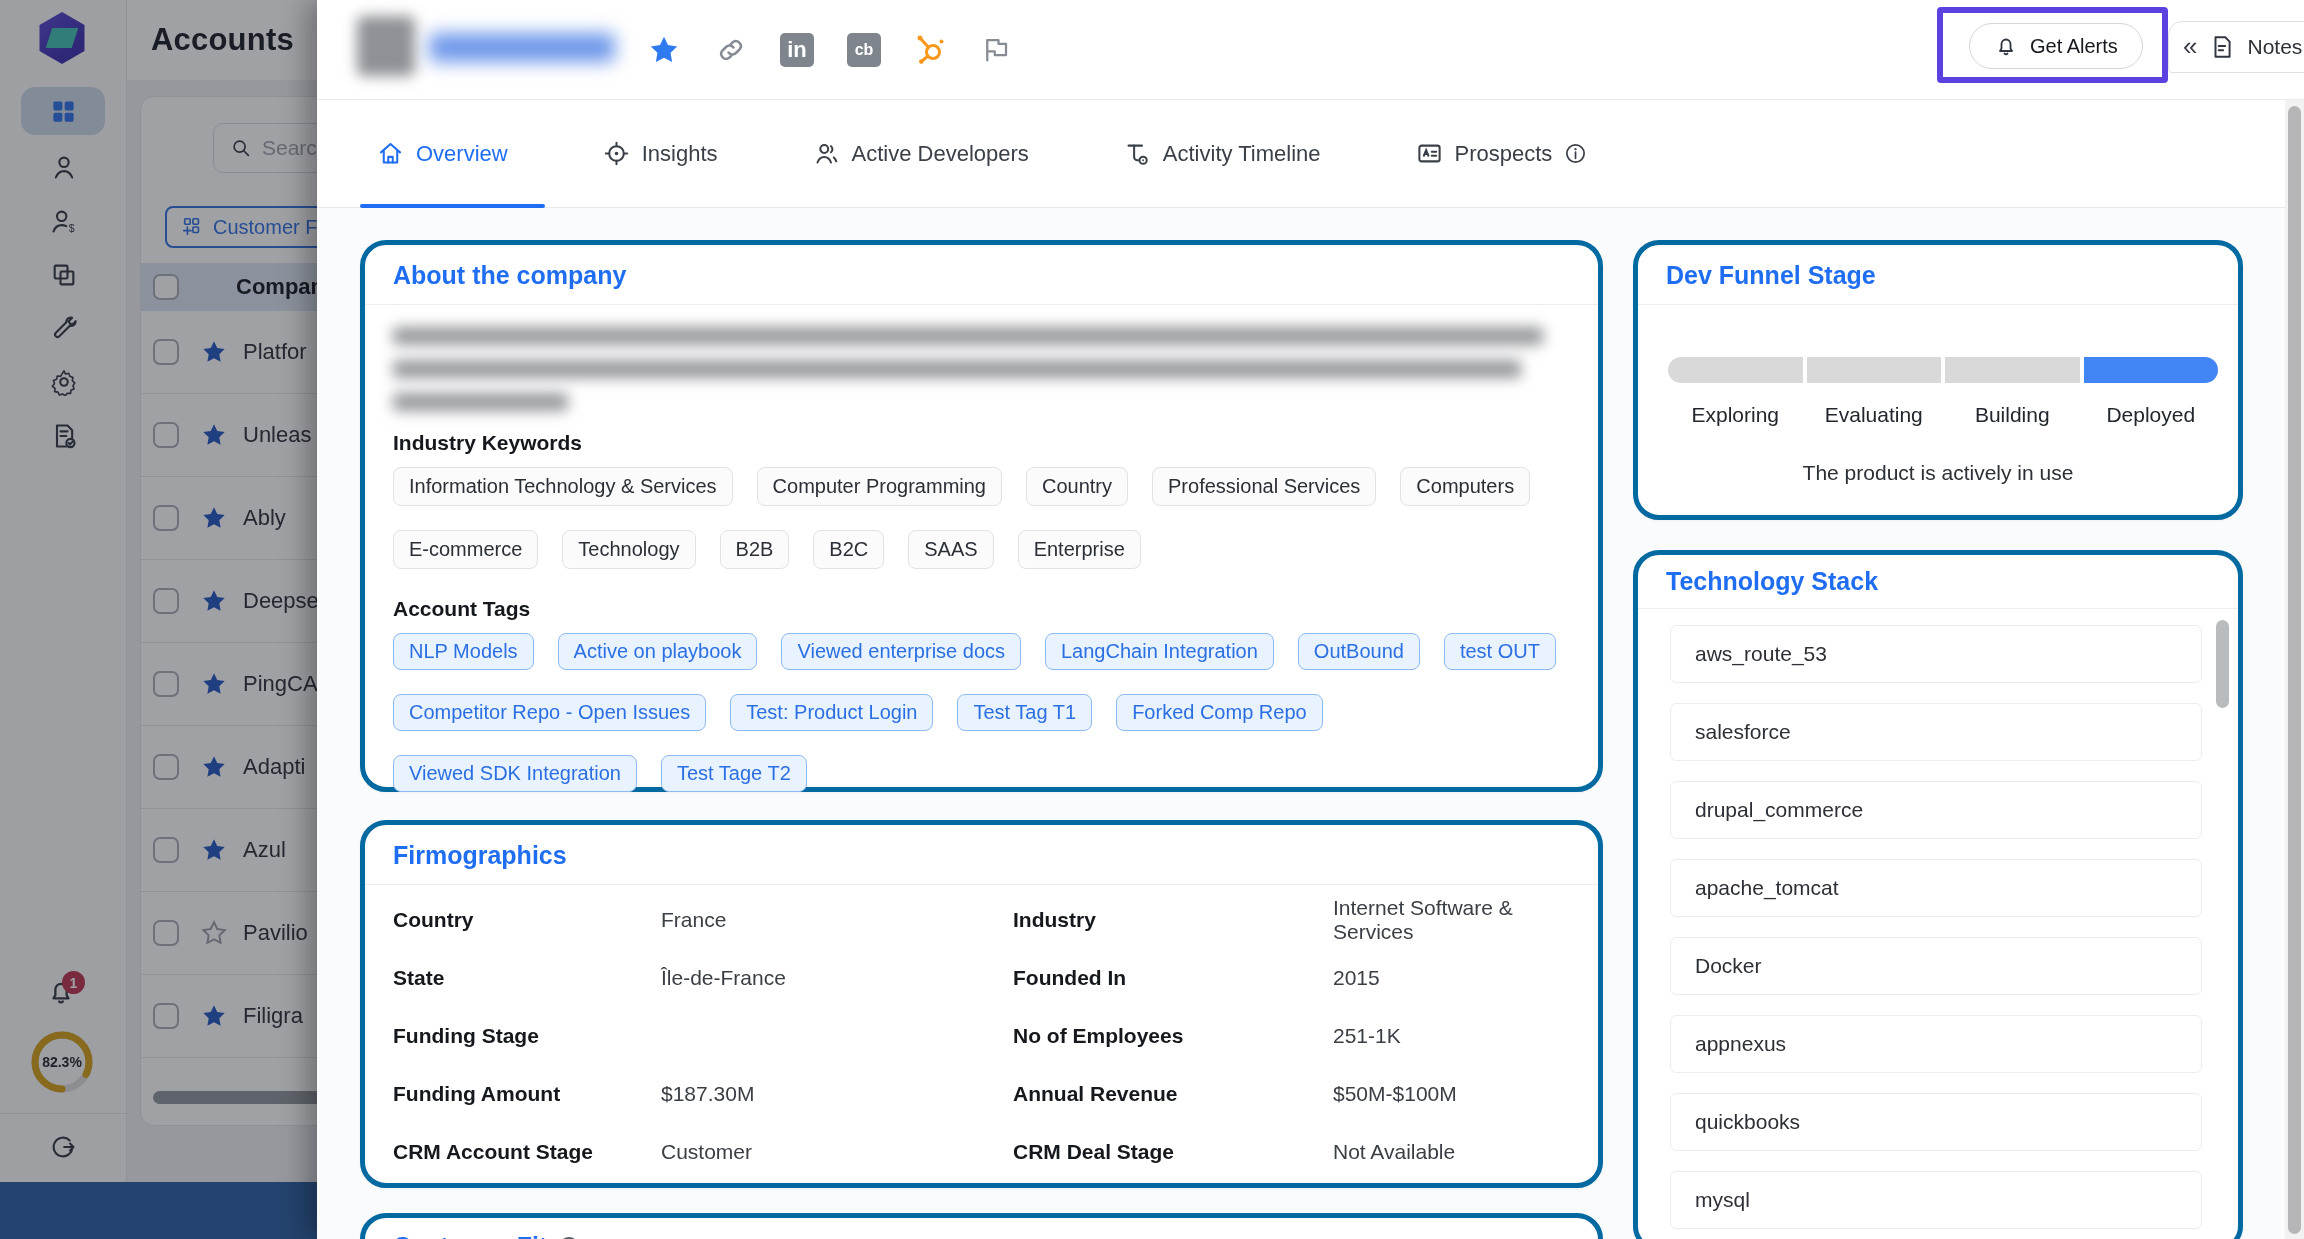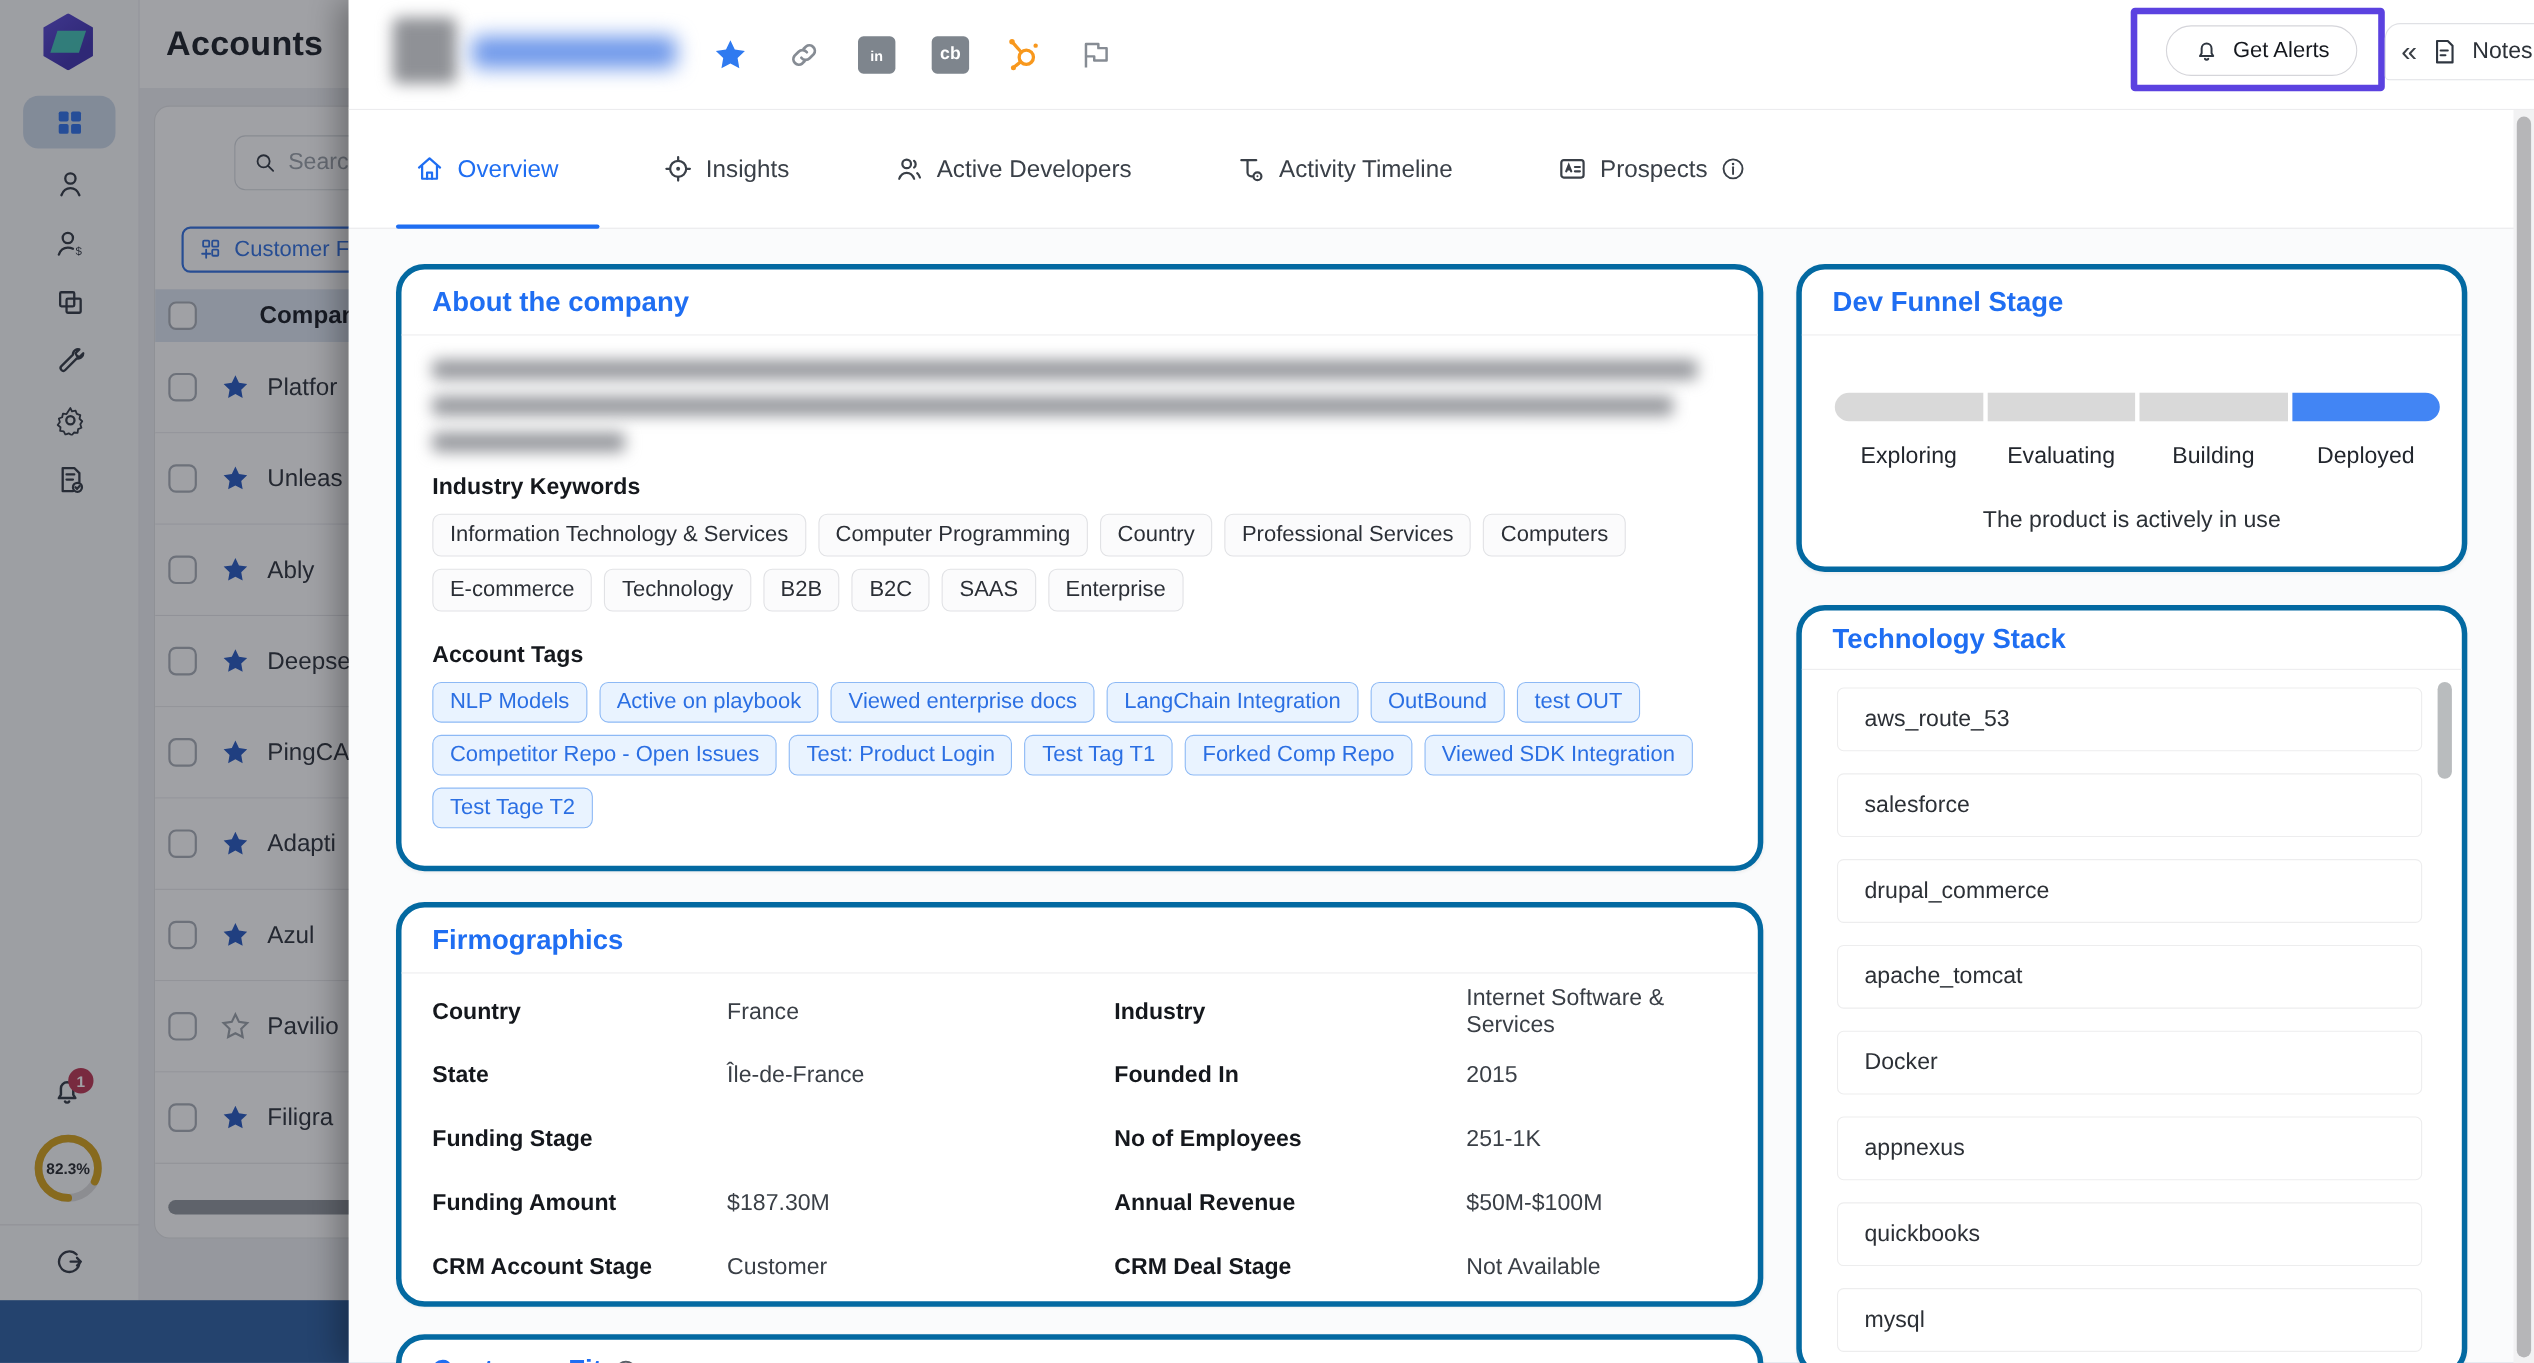--- a/index.html
+++ b/index.html
@@ -151,21 +151,21 @@
   .card-title-row {
     padding:16px 28px 14px; display:flex; align-items:center; gap:10px;
     border-bottom:1px solid #ededef;
   }
   .card-title { font-size:25px; font-weight:bold; color:#1f6ef2; }
 
   .about-card  { left:43px; top:240px; width:1243px; height:552px; }
   .about-body  { padding:22px 28px 0; }
   .blur-line   { background:#95979c; filter:blur(7px); border-radius:4px; height:18px; margin-bottom:15px; }
   .sect-label  { font-size:21px; font-weight:bold; color:#15181d; margin:24px 0 12px; }
-  .chips       { display:flex; flex-wrap:wrap; gap:11px; }
+  .chips       { display:flex; flex-wrap:wrap; gap:24px; }
   .kw-chip {
     font-size:20px; color:#2b2f36; background:#fbfbfc; border:1px solid #e1e2e5;
     border-radius:8px; padding:7px 15px; white-space:nowrap;
   }
   .tag-chip {
     font-size:20px; color:#2b6fe3; background:#e9f3ff; border:1px solid #8db9f5;
     border-radius:8px; padding:6px 15px; white-space:nowrap;
   }
 
   .firmo-card { left:43px; top:820px; width:1243px; height:368px; }
@@ -423,21 +423,21 @@
           <path d="M12 2l3 6.3 6.9 1-5 4.8 1.2 6.9L12 17.8 5.9 21l1.2-6.9-5-4.8 6.9-1z"></path>
         </svg>
       </div>
       <div class="hdr-ic" style="left:399px;">
         <svg width="30" height="30" viewBox="0 0 24 24" fill="none" stroke="#868c94" stroke-width="2" stroke-linecap="round">
           <path d="M10 14a4 4 0 0 0 6 .4l3-3a4 4 0 0 0-5.6-5.6l-1.7 1.7"></path>
           <path d="M14 10a4 4 0 0 0-6-.4l-3 3a4 4 0 0 0 5.6 5.6l1.7-1.7"></path>
         </svg>
       </div>
       <div class="hdr-ic" style="left:463px;">
-        <span class="sq-badge" style="font-size:13px;">in</span>
+        <span class="sq-badge" style="font-size:22px;">in</span>
       </div>
       <div class="hdr-ic" style="left:530px;">
         <span class="sq-badge" style="font-size:16px;">cb</span>
       </div>
       <div class="hdr-ic" style="left:596px;">
         <svg width="34" height="34" viewBox="0 0 34 34" fill="none" stroke="#f8981d" stroke-width="3" stroke-linecap="round">
           <circle cx="20" cy="19" r="6.5"></circle>
           <path d="M15.5 14.5L8 6"></path>
             <circle cx="7" cy="5" r="2.5" fill="#f8981d" stroke="none"></circle>
           <path d="M14.5 23.5l-5 4"></path>

